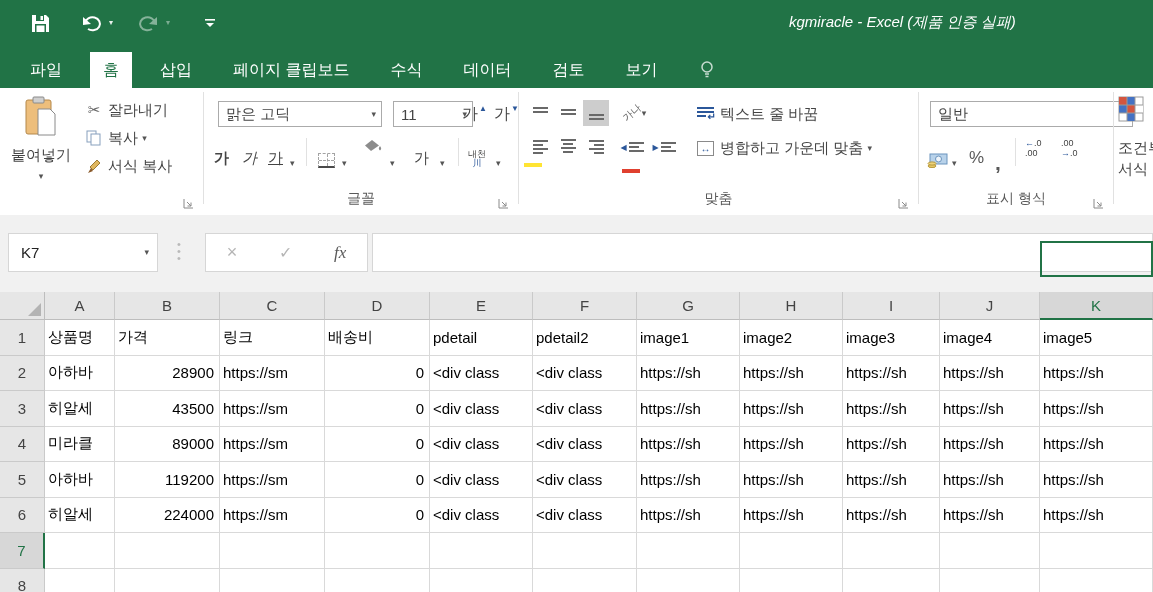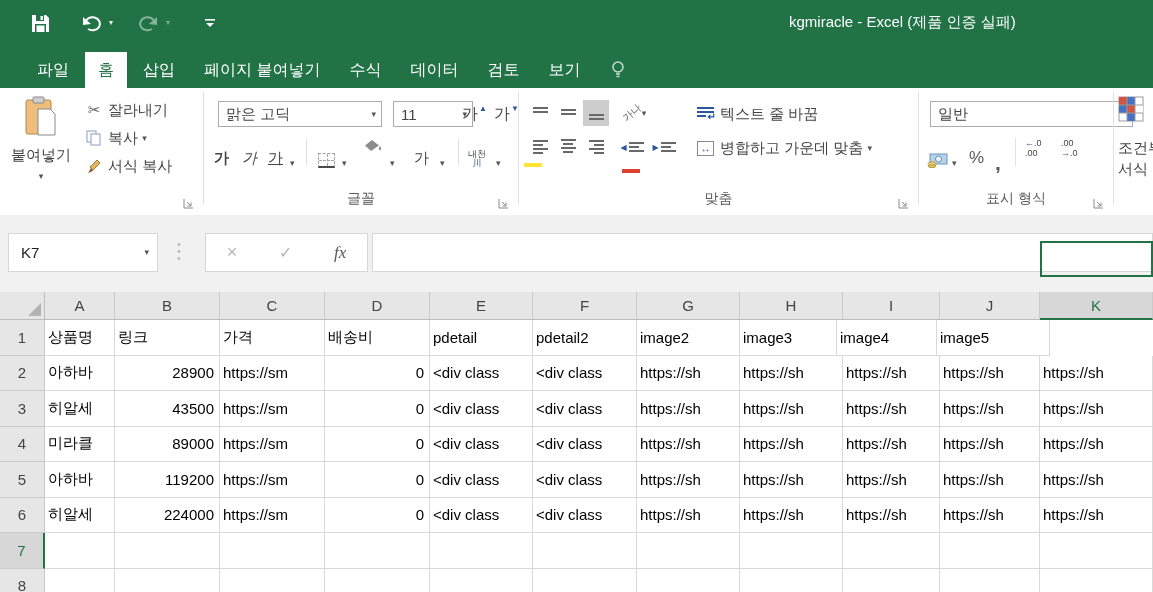--- a/index.html
+++ b/index.html
@@ -5,24 +5,24 @@
   html,body{margin:0;padding:0;}
   body{width:1153px;height:592px;overflow:hidden;position:relative;
        font-family:"Liberation Sans",sans-serif;background:#fff;
        -webkit-font-smoothing:antialiased;}
   
   .titlebar{position:absolute;left:0;top:0;width:1153px;height:45px;background:#217346;}
   .qat{position:absolute;left:0;top:0;height:45px;}
   .qbtn{position:absolute;top:12px;width:24px;height:22px;display:flex;align-items:center;justify-content:center;}
   .qdd{position:absolute;top:18px;color:rgba(255,255,255,.9);font-size:8px;}
   .dim{opacity:.45;}
-  .wtitle{position:absolute;left:789px;top:13px;color:#fff;font-size:15px;white-space:nowrap;}
+  .wtitle{position:absolute;left:789px;top:13px;color:#fff;font-size:15px;white-space:nowrap;font-style:italic;}
   
   .tabrow{position:absolute;left:0;top:45px;width:1153px;height:43px;background:#217346;
-          display:flex;align-items:flex-end;padding-left:24px;box-sizing:border-box;}
+          display:flex;align-items:flex-end;padding-left:17px;box-sizing:border-box;gap:12px;}
   .tab{height:36px;line-height:36px;color:#fff;font-size:16px;text-align:center;white-space:nowrap;
        padding:0 13px;margin-right:3px;cursor:pointer;}
   .tab.active{background:#fff;color:#217346;}
   .tellme{height:36px;display:flex;align-items:center;margin-left:14px;color:rgba(255,255,255,.75);
           font-size:16px;white-space:nowrap;}
   .tellme svg{margin-right:8px;}
   
   .ribbon{position:absolute;left:0;top:88px;width:1153px;height:127px;background:#fff;
           border-bottom:1px solid #d8d8d8;box-sizing:content-box;font-size:15px;color:#444;}
   .grp{position:absolute;top:0;height:127px;}
@@ -153,21 +153,21 @@
         </svg>
     </div>
   </div>
   <div class="wtitle">kgmiracle - Excel (제품 인증 실패)</div>
 </div>
 
 <div class="tabrow">
   <div class="tab">파일</div>
   <div class="tab active">홈</div>
   <div class="tab">삽입</div>
-  <div class="tab">페이지 붙여넣기</div>
+  <div class="tab">페이지 클립보드</div>
   <div class="tab">수식</div>
   <div class="tab">데이터</div>
   <div class="tab">검토</div>
   <div class="tab">보기</div>
   <div class="tellme">
     <svg width="16" height="20" viewBox="0 0 16 20">
         <circle cx="8" cy="7" r="5" fill="none" stroke="rgba(255,255,255,.75)" stroke-width="1.5"></circle>
         <path d="M6 14 h4 M6.5 16.5 h3" stroke="rgba(255,255,255,.75)" stroke-width="1.5"></path>
       </svg>
   </div>
@@ -470,25 +470,26 @@
     <div class="ch cG">G</div>
     <div class="ch cH">H</div>
     <div class="ch cI">I</div>
     <div class="ch cJ">J</div>
     <div class="ch cK sel">K</div>
   </div>
 
   <div class="row">
     <div class="rh">1</div>
     <div class="cell cA">상품명</div>
+    <div class="cell cB">가격</div>
     <div class="cell cC">링크</div>
-    <div class="cell cB">가격</div>
     <div class="cell cD">배송비</div>
     <div class="cell cE">pdetail</div>
     <div class="cell cF">pdetail2</div>
+    <div class="cell cG">image1</div>
     <div class="cell cH">image2</div>
     <div class="cell cI">image3</div>
     <div class="cell cJ">image4</div>
     <div class="cell cK">image5</div>
   </div>
 
   <div class="row">
     <div class="rh">2</div>
     <div class="cell cA">아하바</div>
     <div class="cell cB num">28900</div>

